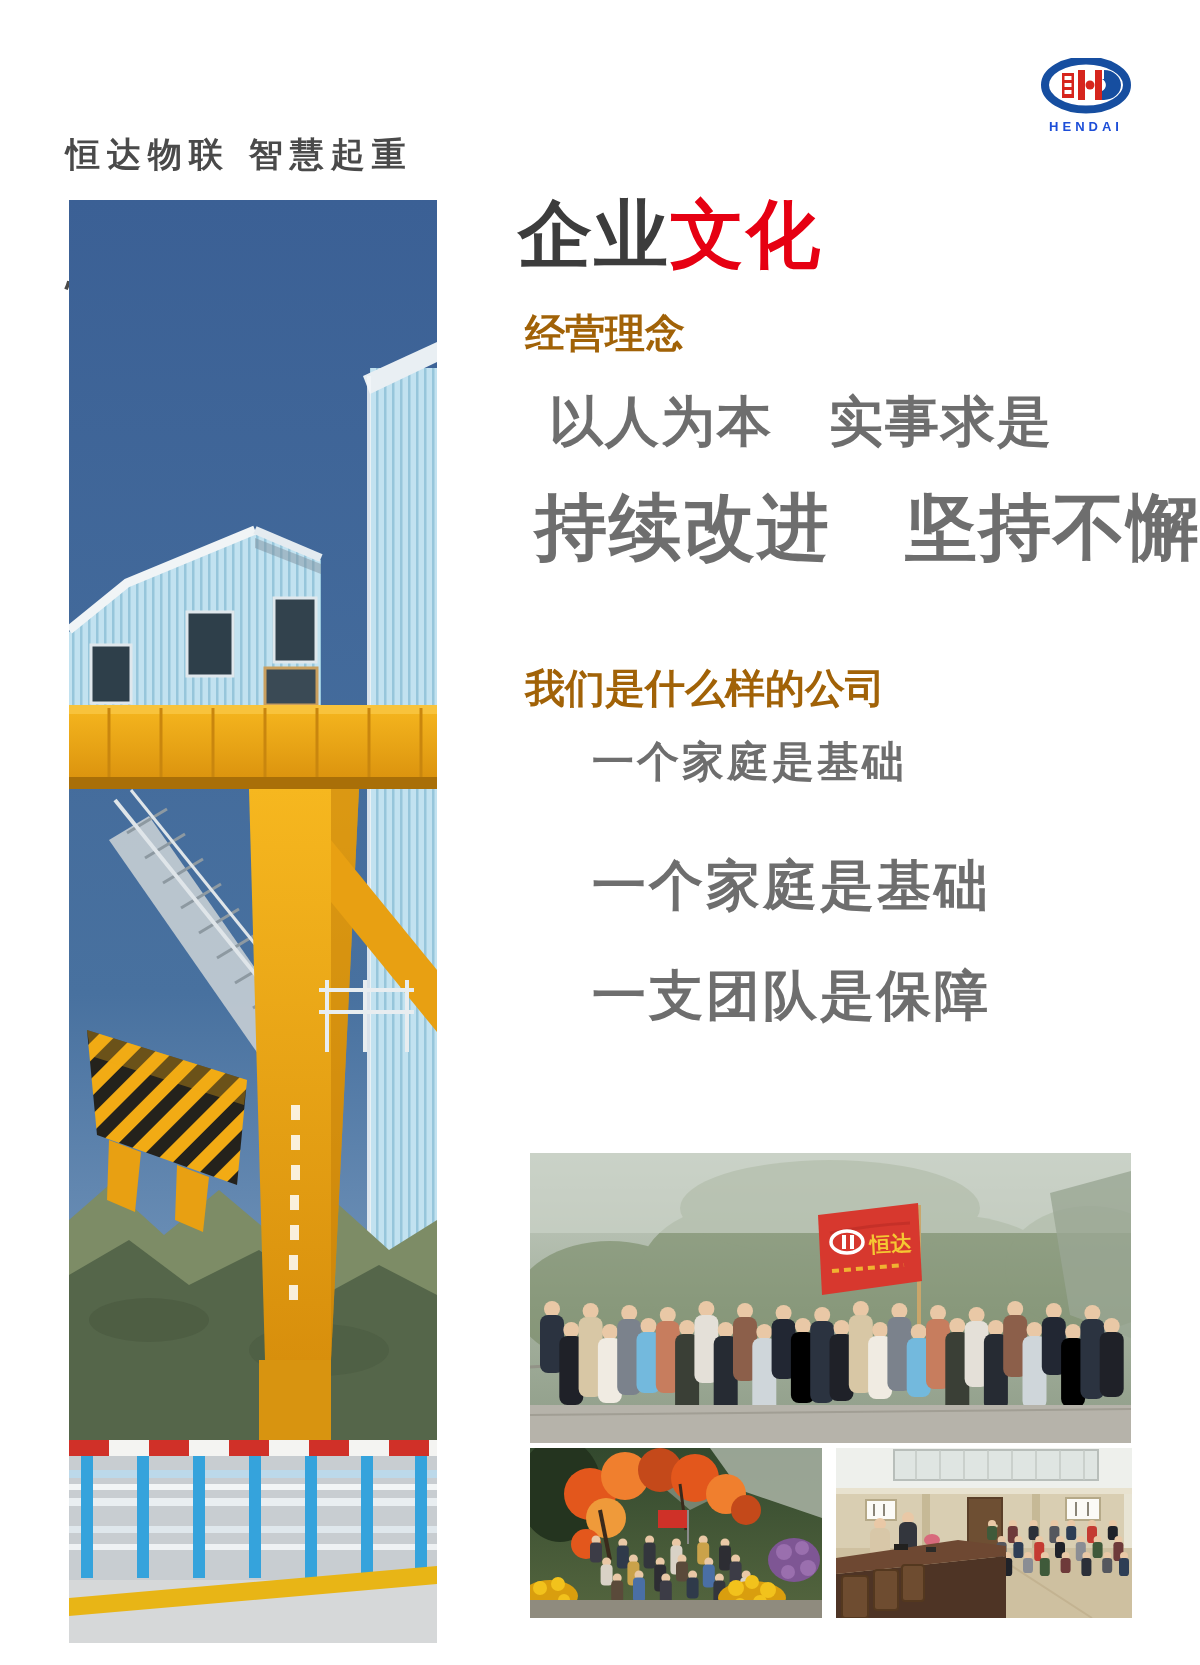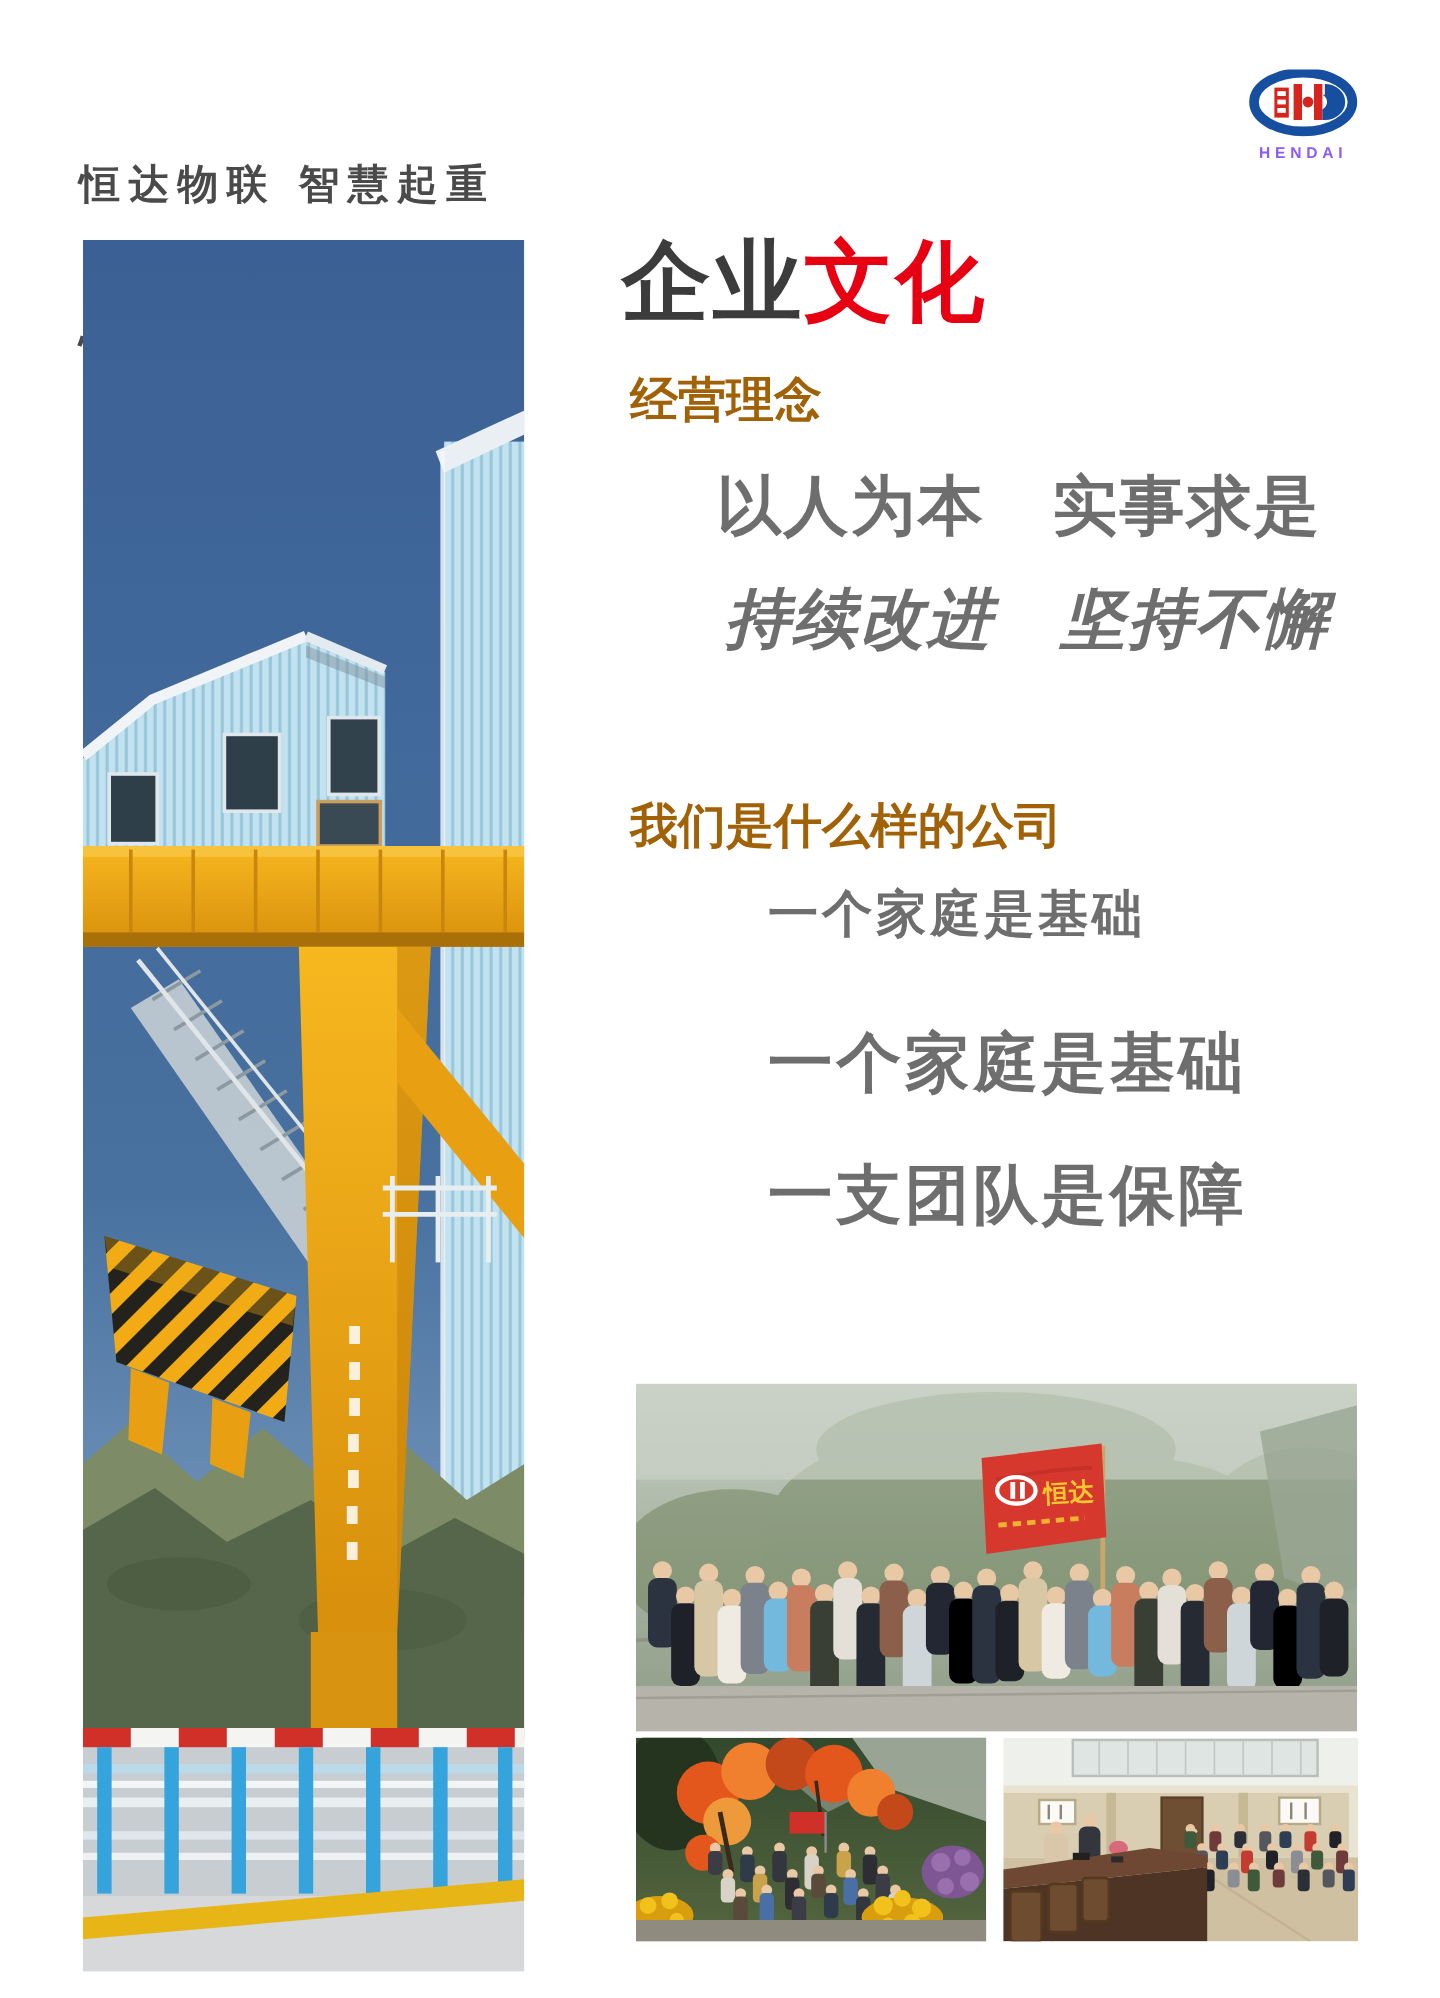--- a/index.html
+++ b/index.html
@@ -3,34 +3,34 @@
 <meta charset="utf-8">
 <style>
   html,body{margin:0;padding:0;background:#ffffff;}
   body{font-family:"Liberation Sans",sans-serif;}
   .page{position:relative;width:1200px;height:1665px;margin:0 auto;background:#fff;overflow:hidden;}
 
   .slogan{position:absolute;left:66px;top:42px;font-family:"DejaVu Serif",serif;
           font-weight:700;font-size:34px;line-height:45px;color:#4a4a4a;letter-spacing:7px;white-space:pre;}
 
   .logo{position:absolute;left:1040px;top:58px;width:92px;text-align:center;}
-  .logo-word{font-size:13px;font-weight:800;color:#8b5cf6;letter-spacing:4px;margin-top:1px;}
+  .logo-word{font-size:13px;font-weight:800;color:#1d4ed8;letter-spacing:4px;margin-top:1px;}
 
   .title{position:absolute;left:518px;top:186px;font-size:74px;font-weight:800;
          letter-spacing:2px;color:#3c3c3c;white-space:nowrap;}
   .title .red{color:#e60012;}
 
   .h2{position:absolute;font-size:40px;font-weight:800;color:#a16207;white-space:nowrap;}
   .h2.philosophy{left:525px;top:306px;}
   .h2.company{left:525px;top:632px;margin-top:29px;}
 
   .callig{position:absolute;font-family:"DejaVu Serif",serif;font-weight:700;
-          color:#6e6e6e;white-space:pre;margin-left:48px;}
+          color:#6e6e6e;white-space:pre;}
   .c1a{left:549px;top:386px;font-size:54px;letter-spacing:2px;}
-  .c1b{left:556px;top:480px;font-size:54px;letter-spacing:2px;font-style:italic;}
+  .c1b{left:535px;top:480px;font-size:72px;letter-spacing:2px;}
   .c2a{left:592px;top:734px;font-size:42px;letter-spacing:3px;}
   .c2b{left:592px;top:850px;font-size:54px;letter-spacing:3px;}
   .c2c{left:592px;top:960px;font-size:54px;letter-spacing:3px;}
 
   .photo{position:absolute;overflow:hidden;line-height:0;}
   .photo svg{display:block;}
   .crane-photo{left:69px;top:200px;width:368px;height:1443px;}
   .team-photo{left:530px;top:1153px;width:601px;height:290px;}
   .outing-photo{left:530px;top:1448px;width:292px;height:170px;}
   .meeting-photo{left:836px;top:1448px;width:296px;height:170px;}

